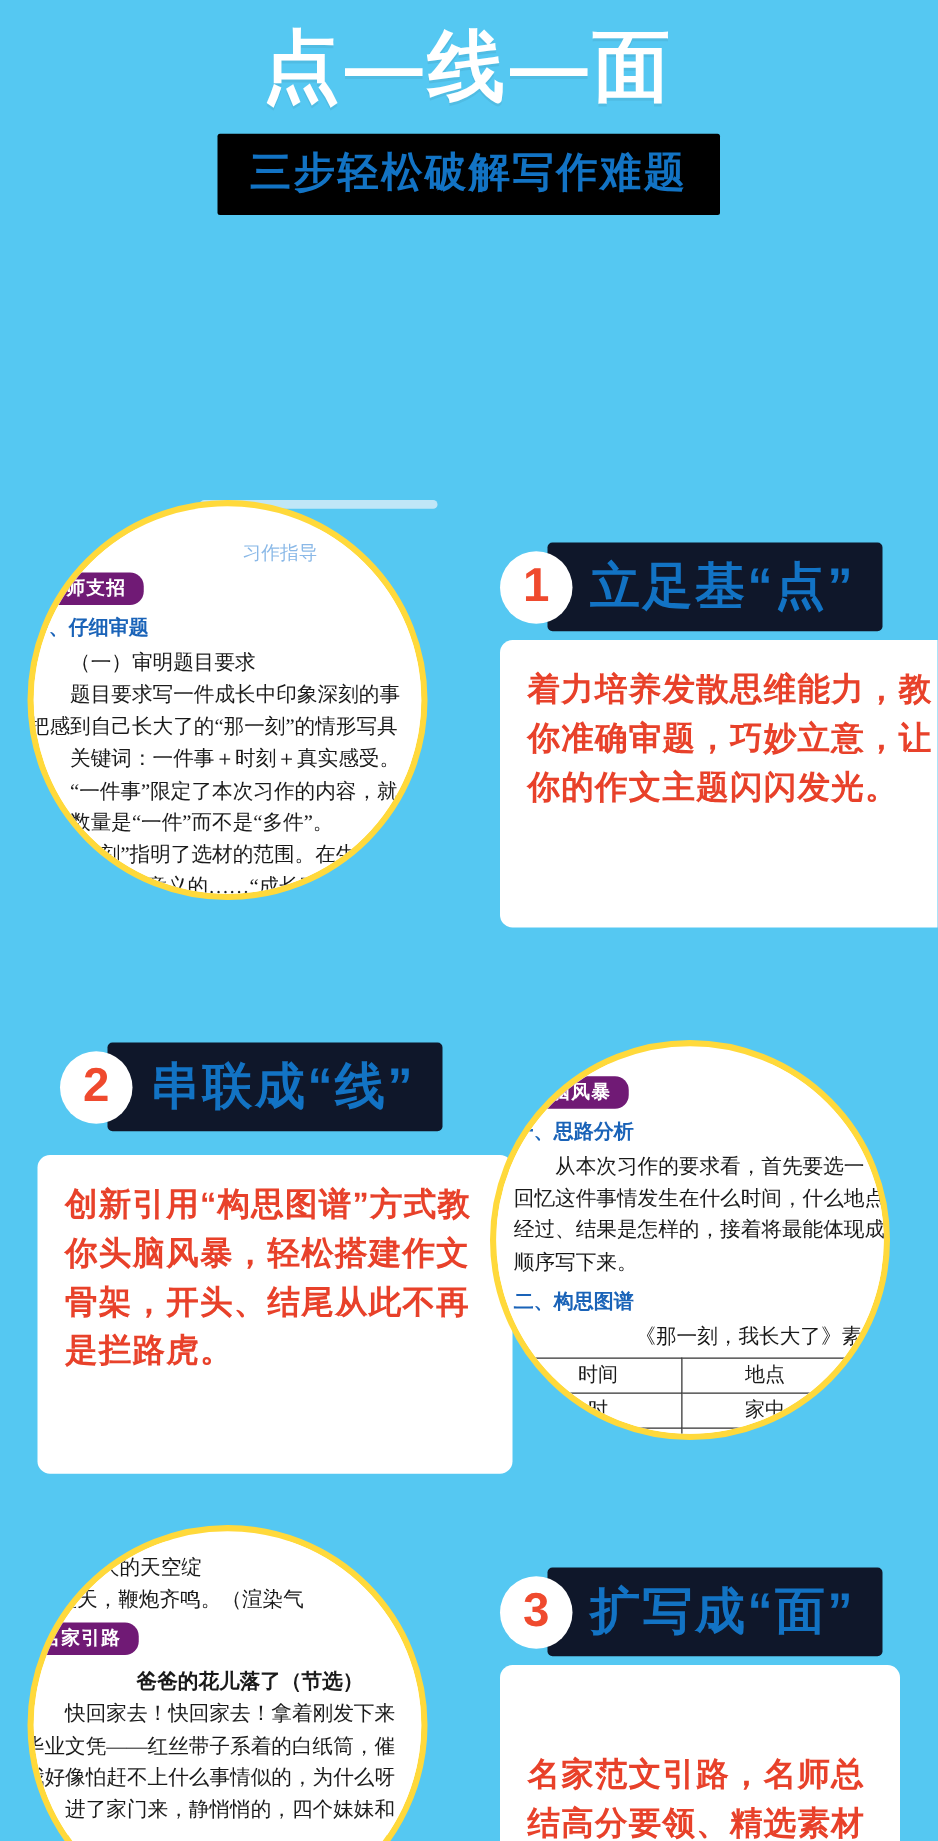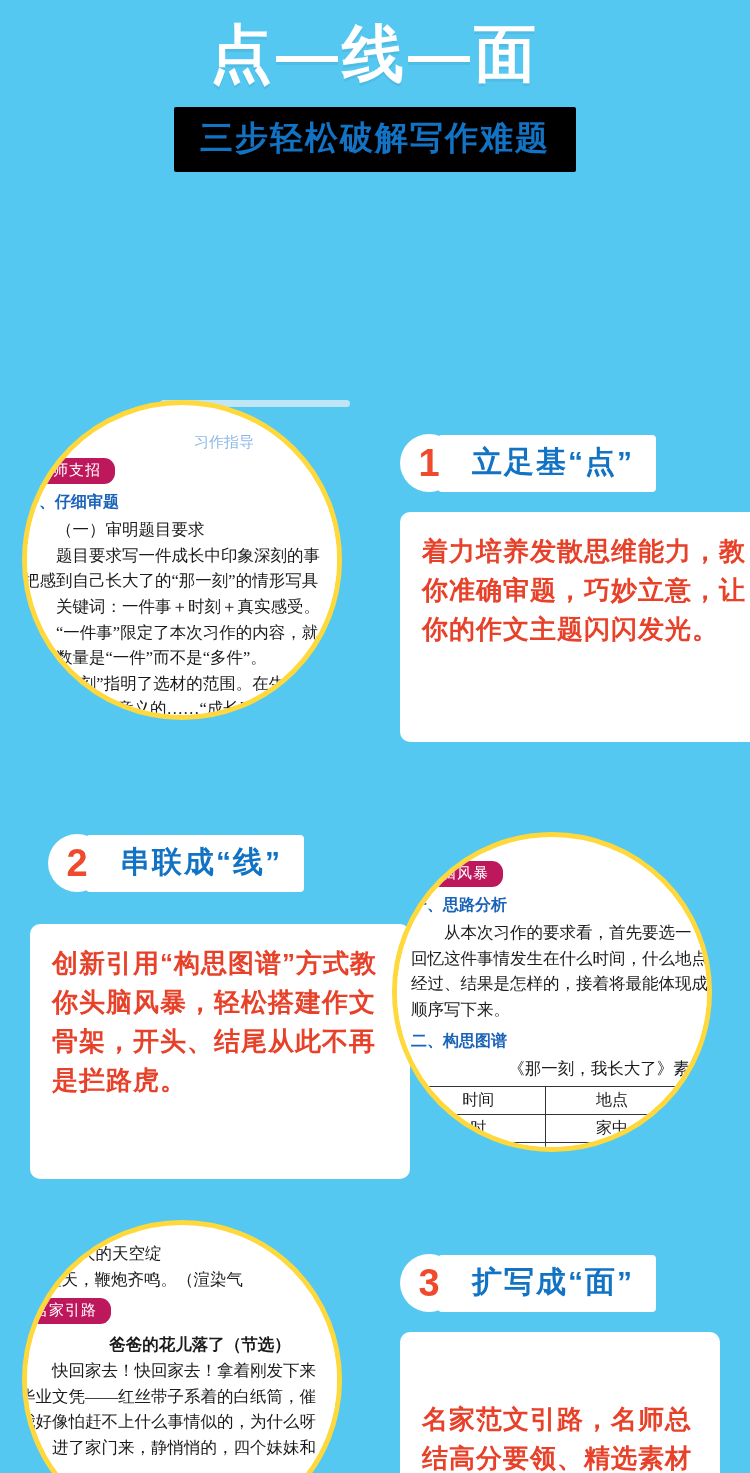--- a/index.html
+++ b/index.html
@@ -52,24 +52,24 @@
   .page-inner {
     position: absolute;
     width: 430px;
     background: #ffffff;
     color: #1a1a1a;
     font-family: "Liberation Serif", serif;
   }
 
   .badge {
     display: inline-block;
-    background: #be185d;
+    background: #701a75;
     color: #ffffff;
     font-size: 15px;
-    font-weight: normal;
+    font-weight: bold;
     border-radius: 11px;
     padding: 3px 14px 4px 14px;
     letter-spacing: 1px;
   }
   .blue-head {
     color: #1a63b8;
     font-weight: bold;
     font-size: 16px;
     margin: 8px 0 4px 0;
   }
@@ -84,23 +84,23 @@
   .step-head { position: absolute; display: flex; align-items: center; }
   .step-num {
     width: 58px; height: 58px; border-radius: 50%;
     background: #ffffff; color: #ef4a2e;
     font-size: 38px; font-weight: bold;
     display: flex; align-items: center; justify-content: center;
     flex: none;
     z-index: 2;
   }
   .step-label {
-    background: #ffffff;
+    background: #0f172a;
     color: #1273c4;
-    font-size: 30px;
+    font-size: 40px;
     font-weight: bold;
     padding: 7px 22px 9px 34px;
     margin-left: -20px;
     letter-spacing: 2px;
     border-radius: 4px;
     white-space: nowrap;
   }
 
   .desc-card {
     position: absolute;

